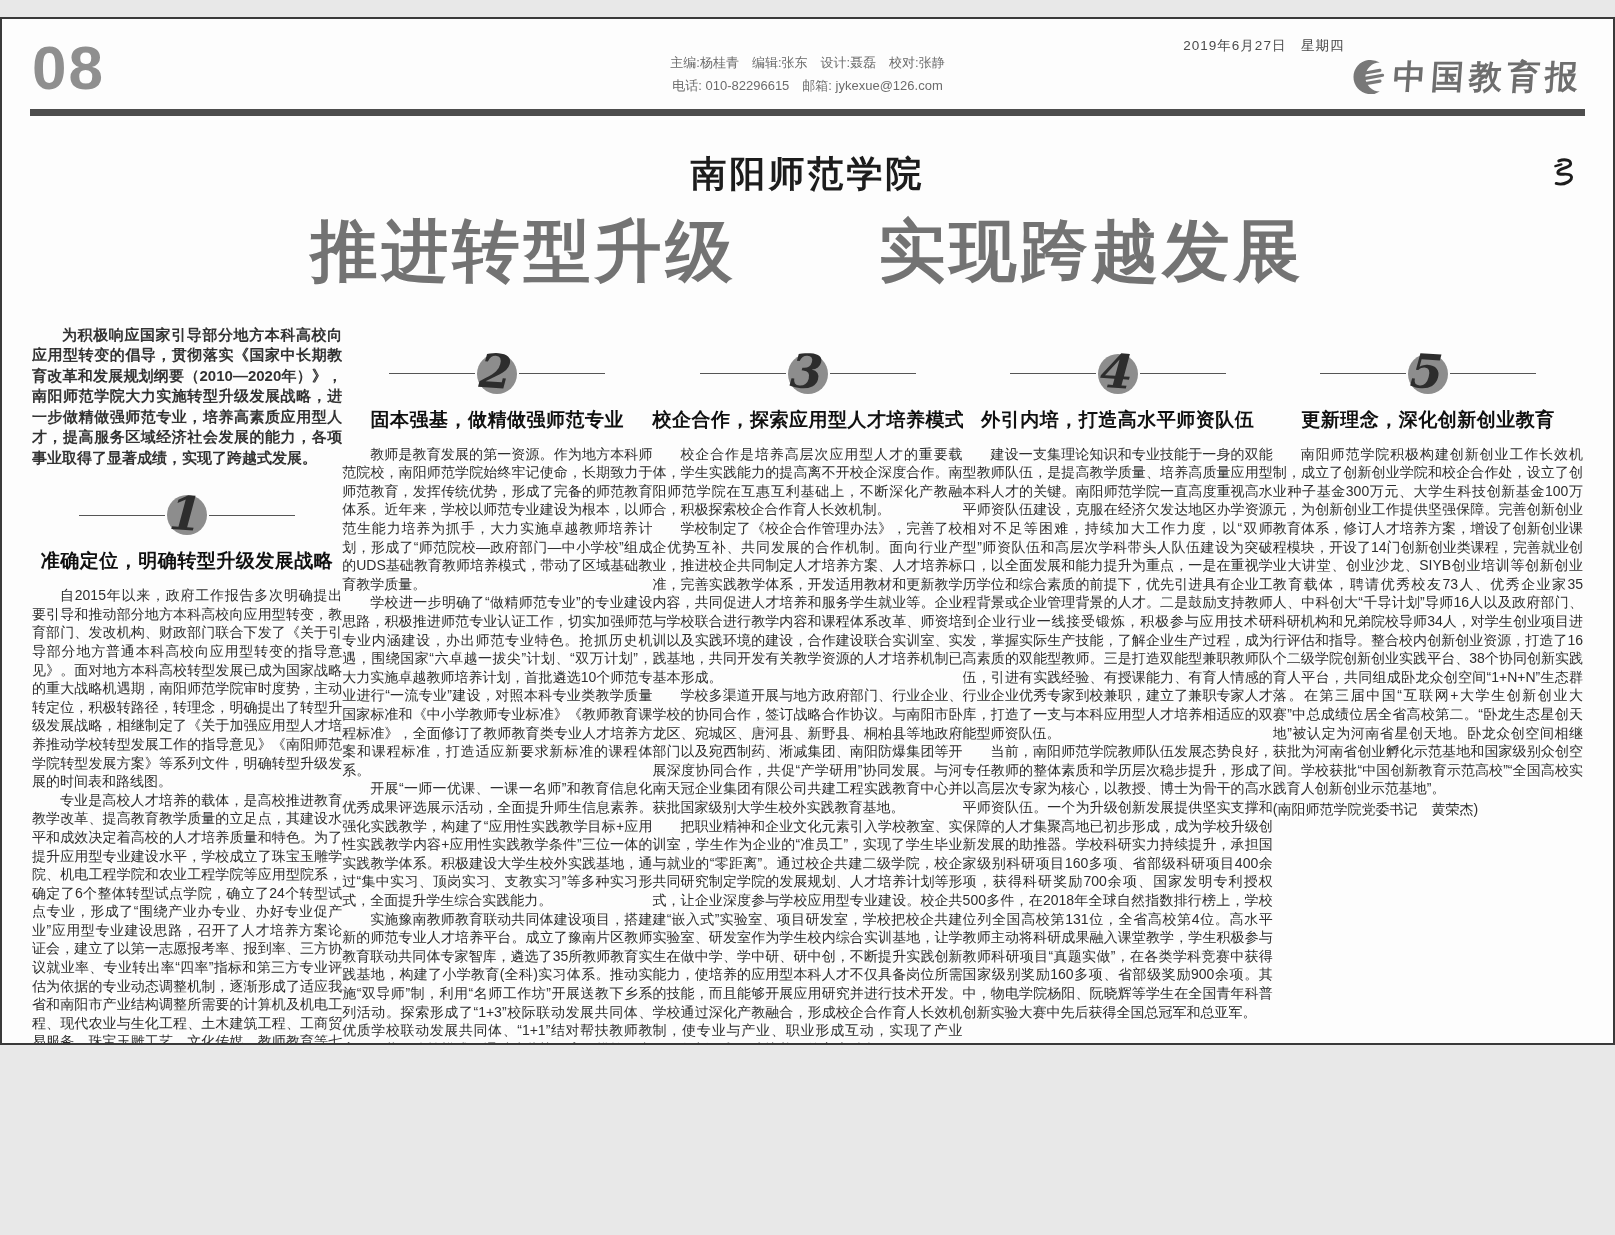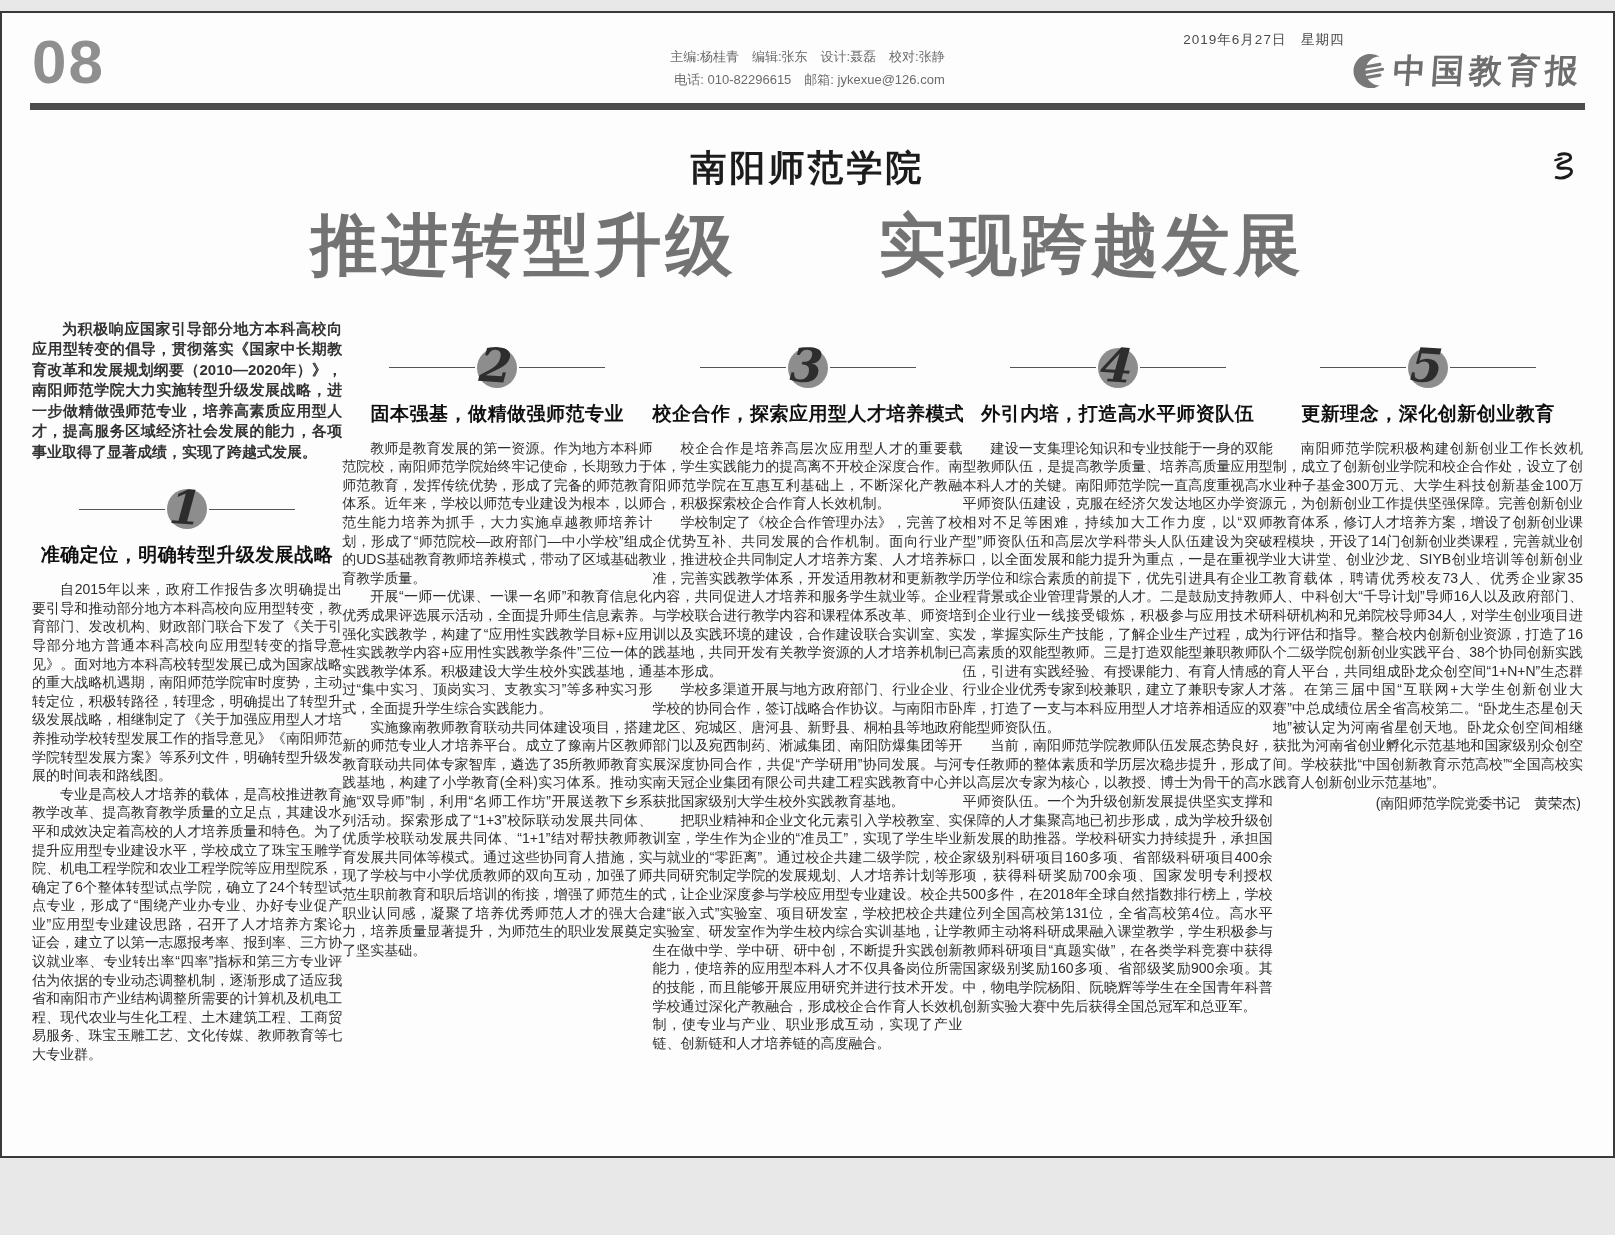--- a/index.html
+++ b/index.html
@@ -1,26 +1,26 @@
 <!DOCTYPE html>
 <html><head>
 <meta charset="utf-8">
 <style>
   * { box-sizing: border-box; margin: 0; padding: 0; }
   html,body { background:#e8e8e8; }
   body { font-family:"Liberation Sans","DejaVu Sans",sans-serif; }
   .page {
-    position:relative; width:1615px; height:1147px; margin:11px auto;
+    position:relative; width:1615px; height:1028px; margin:17px auto;
     background:#fdfdfd; border:2px solid #3a3a3a; overflow:hidden;
     color:#2b2b2b;
   }
   
   .header { display:grid; grid-template-columns:1fr auto 1fr; align-items:start; padding:18px 30px 6px; }
   .page-num { font-size:62px; font-weight:bold; color:#8f8f8f; line-height:1; letter-spacing:2px; }
-  .staff { align-self:center; font-size:13px; color:#6b6b6b; line-height:1.75; text-align:right; padding-top:14px; }
+  .staff { align-self:center; font-size:13px; color:#6b6b6b; line-height:1.75; text-align:center; padding-top:14px; }
   .dateblock { text-align:center; }
   .issue-date { font-size:13.5px; color:#4a4a4a; letter-spacing:1px; }
   .logo { display:flex; align-items:center; justify-content:flex-end; gap:4px; margin-top:4px; }
   .paper-name {
     font-family:"Liberation Serif","DejaVu Serif",serif;
     font-size:33px; font-weight:bold; color:#6e6e6e; letter-spacing:5px;
     transform:skewX(-4deg); line-height:1;
   }
   .rule { height:7px; background:#4d4d4d; margin:4px 28px 0; }
   .seal { position:absolute; top:138px; right:36px; }
@@ -49,21 +49,21 @@
   .mnum {
     position:absolute; left:50%; bottom:0; transform:translateX(-54%) rotate(4deg);
     font-family:"DejaVu Serif","Liberation Serif",serif; font-style:italic; font-weight:600;
     font-size:47px; line-height:0.92; color:#2d2d2d; font-stretch:normal;
   }
   .sec-title {
     font-size:19px; font-weight:bold; color:#101010; text-align:center;
     margin:12px 0 12px; letter-spacing:0.5px; white-space:nowrap;
   }
   .body-p { font-size:14px; line-height:18.6px; text-indent:2em; text-align:justify; color:#2e2e2e; }
-  .byline { font-size:14px; line-height:18.6px; text-align:right; color:#2e2e2e; margin-top:2px; padding-right:2px; }
+  .byline { font-size:14px; line-height:18.6px; text-align:left; color:#2e2e2e; margin-top:2px; padding-right:2px; }
   svg { display:block; }
 </style>
 </head>
 <body>
 
 <div class="page">
 
   <header class="header">
     <div class="page-num">08</div>
     <div class="staff">
@@ -121,20 +121,21 @@
     <article class="col">
       <div class="marker">
         <span class="mline"></span>
         <span class="mcircle">
           <i class="mnum">2</i>
         </span>
         <span class="mline"></span>
       </div>
       <h2 class="sec-title">固本强基，做精做强师范专业</h2>
       <p class="body-p">教师是教育发展的第一资源。作为地方本科师范院校，南阳师范学院始终牢记使命，长期致力于师范教育，发挥传统优势，形成了完备的师范教育体系。近年来，学校以师范专业建设为根本，以师范生能力培养为抓手，大力实施卓越教师培养计划，形成了“师范院校—政府部门—中小学校”组成的UDS基础教育教师培养模式，带动了区域基础教育教学质量。</p>
+      <p class="body-p">学校进一步明确了“做精师范专业”的专业建设思路，积极推进师范专业认证工作，切实加强师范专业内涵建设，办出师范专业特色。抢抓历史机遇，围绕国家“六卓越一拔尖”计划、“双万计划”，大力实施卓越教师培养计划，首批遴选10个师范专业进行“一流专业”建设，对照本科专业类教学质量国家标准和《中小学教师专业标准》《教师教育课程标准》，全面修订了教师教育类专业人才培养方案和课程标准，打造适应新要求新标准的课程体系。</p>
       <p class="body-p">开展“一师一优课、一课一名师”和教育信息化优秀成果评选展示活动，全面提升师生信息素养。强化实践教学，构建了“应用性实践教学目标+应用性实践教学内容+应用性实践教学条件”三位一体的实践教学体系。积极建设大学生校外实践基地，通过“集中实习、顶岗实习、支教实习”等多种实习形式，全面提升学生综合实践能力。</p>
       <p class="body-p">实施豫南教师教育联动共同体建设项目，搭建新的师范专业人才培养平台。成立了豫南片区教师教育联动共同体专家智库，遴选了35所教师教育实践基地，构建了小学教育(全科)实习体系。推动实施“双导师”制，利用“名师工作坊”开展送教下乡系列活动。探索形成了“1+3”校际联动发展共同体、优质学校联动发展共同体、“1+1”结对帮扶教师教育发展共同体等模式。通过这些协同育人措施，实现了学校与中小学优质教师的双向互动，加强了师范生职前教育和职后培训的衔接，增强了师范生的职业认同感，凝聚了培养优秀师范人才的强大合力，培养质量显著提升，为师范生的职业发展奠定了坚实基础。</p>
     </article>
 
     <article class="col">
       <div class="marker">
         <span class="mline"></span>
         <span class="mcircle">
           <i class="mnum">3</i>
         </span>

